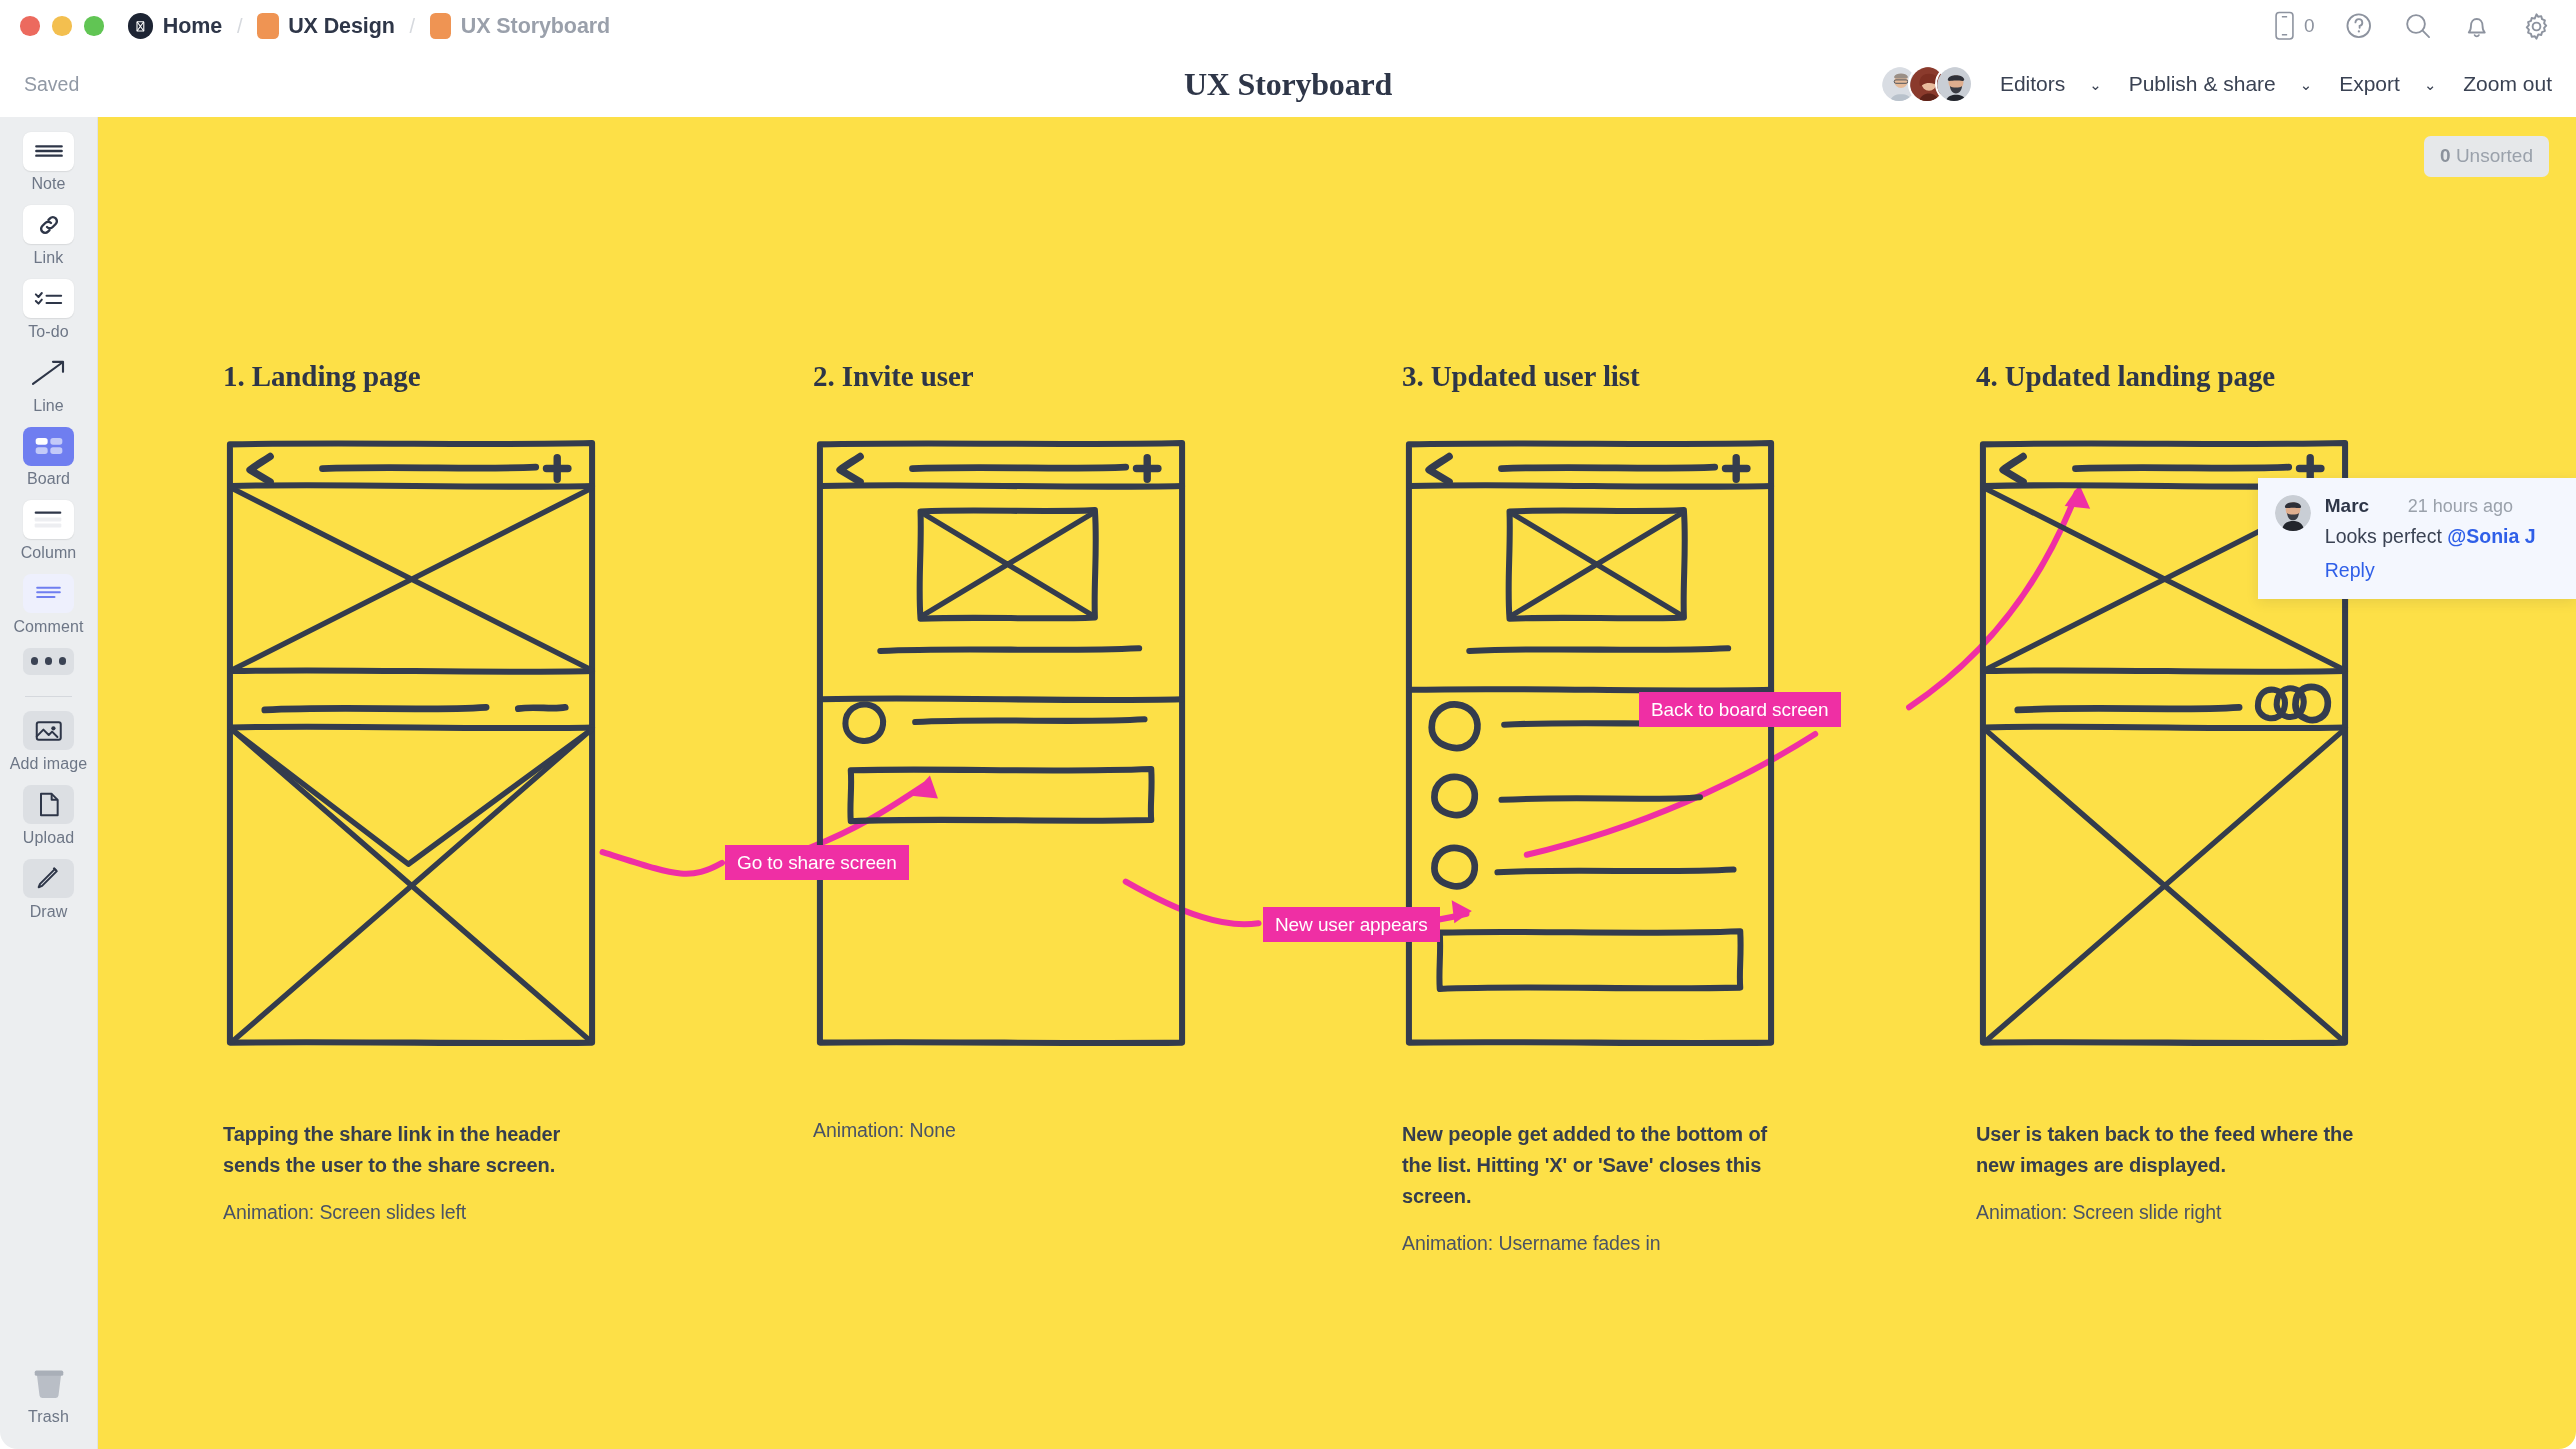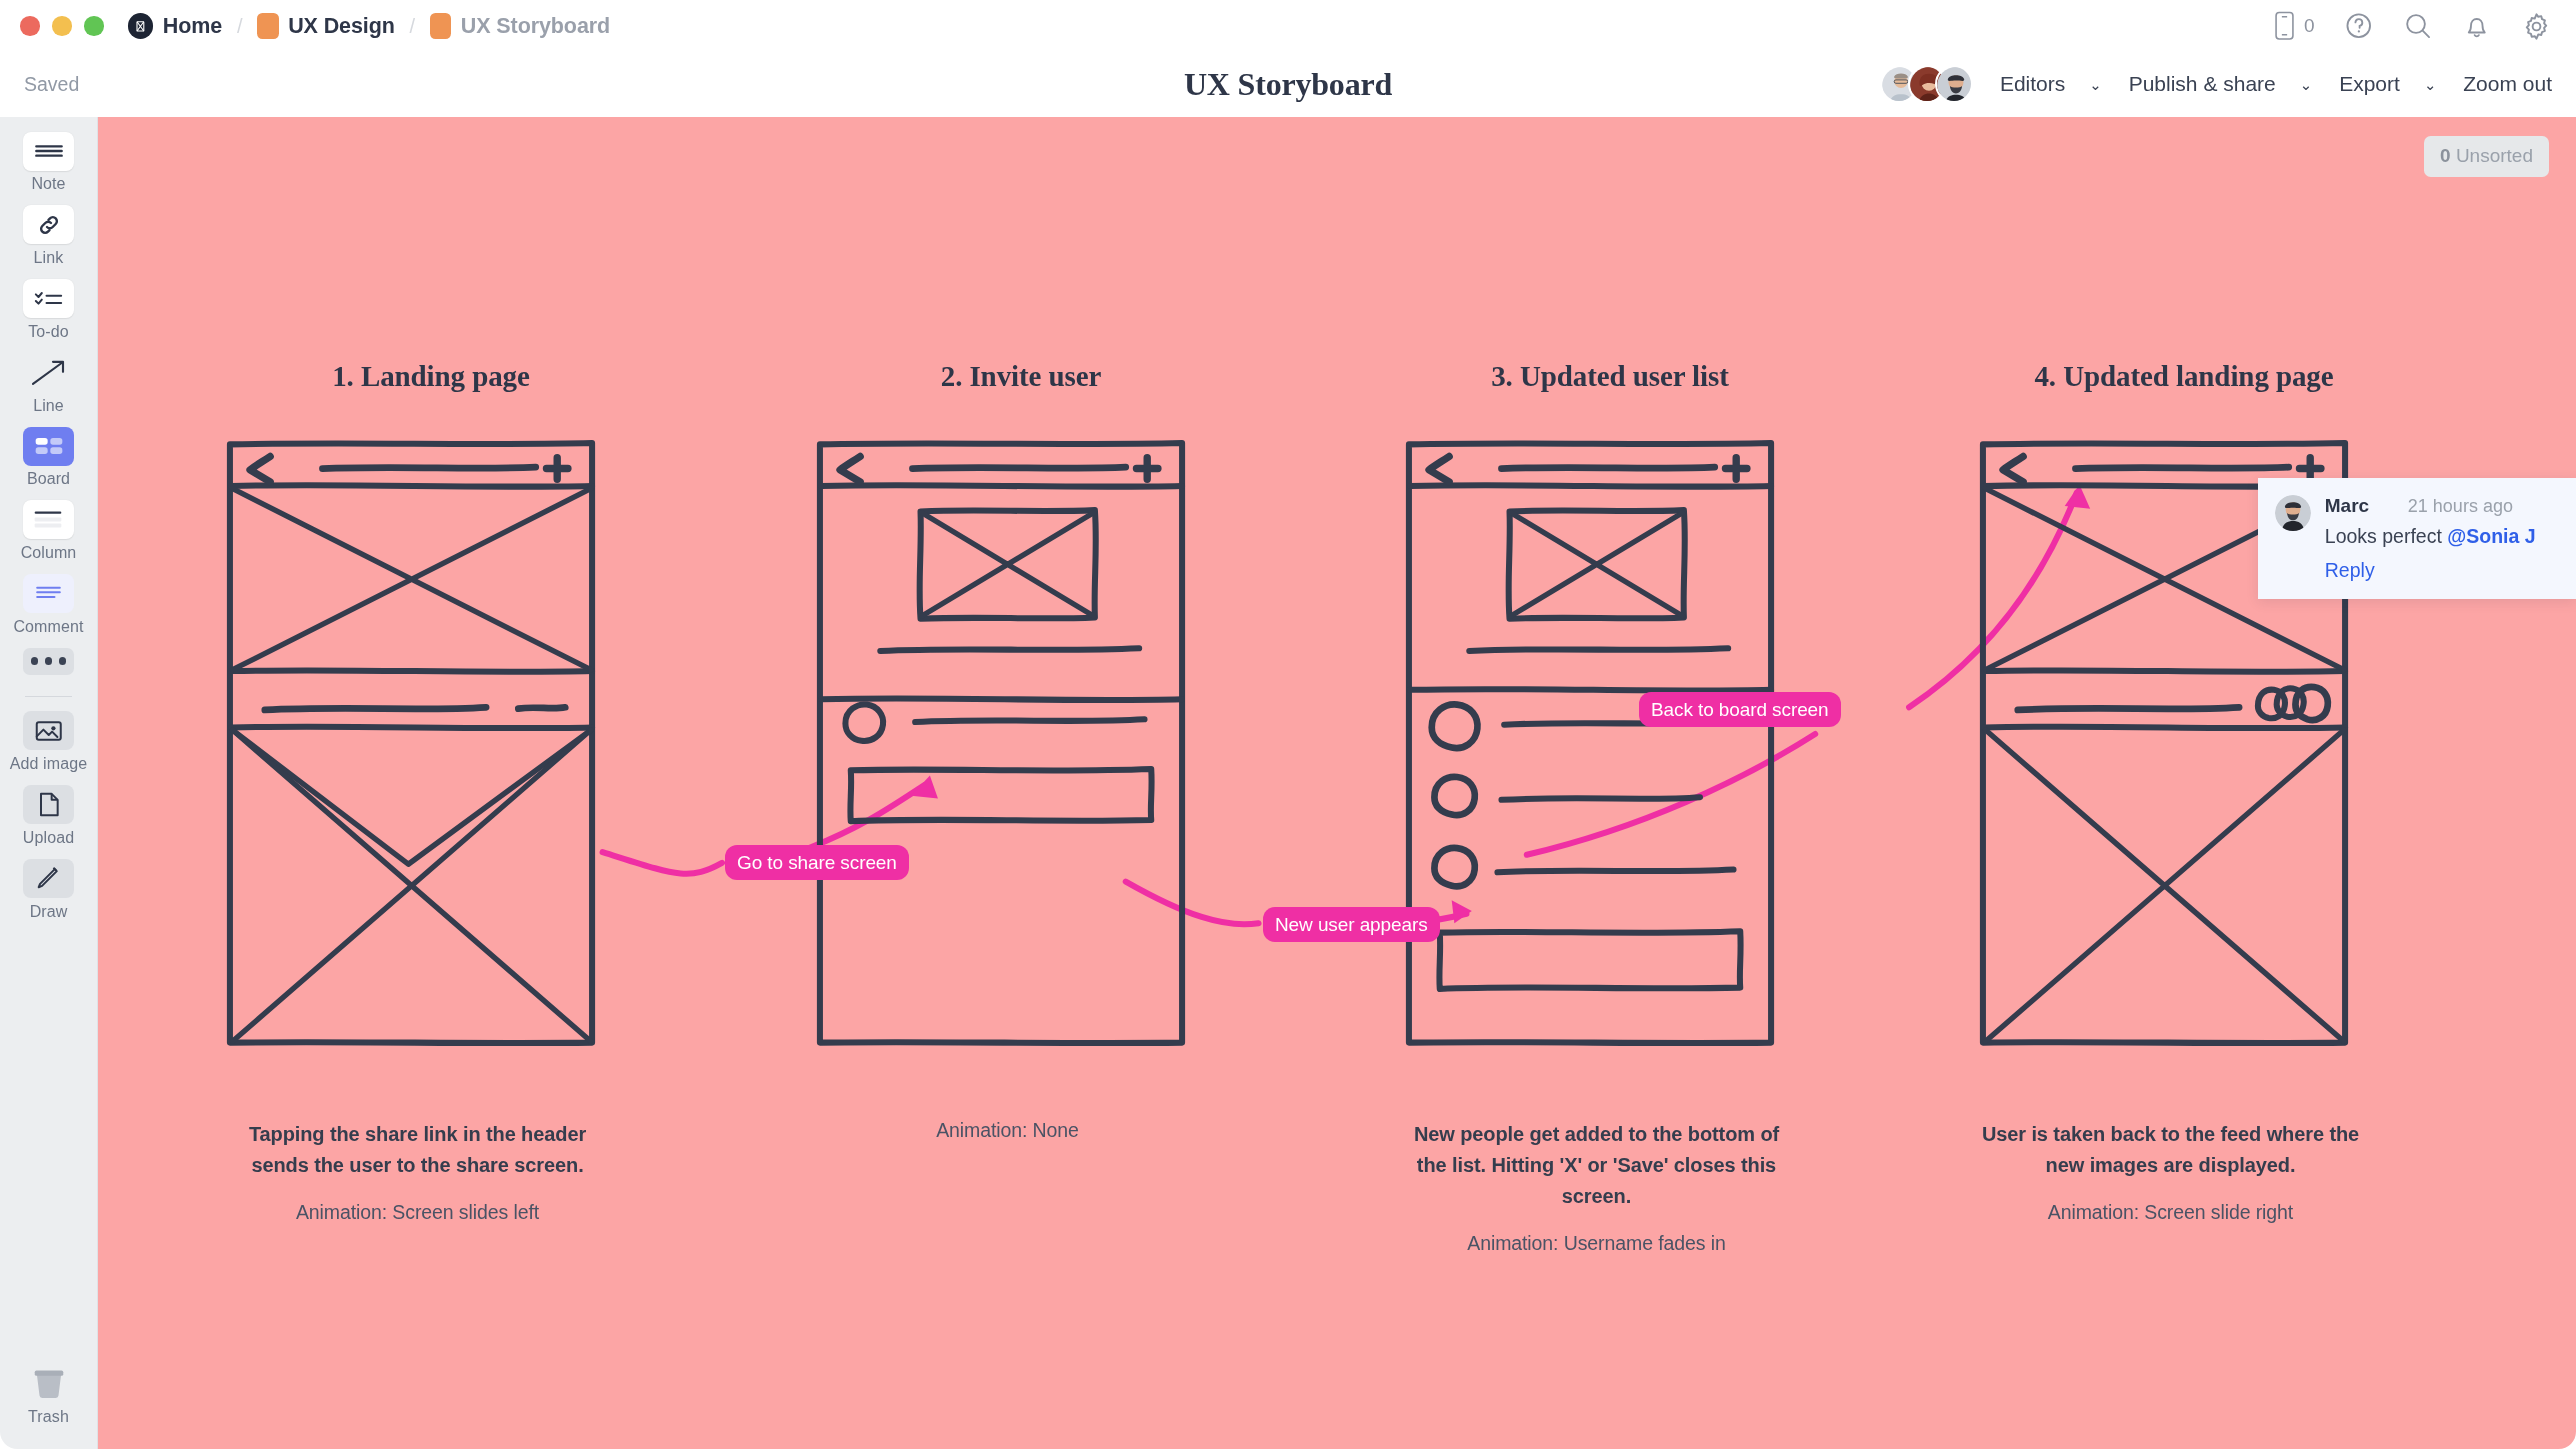--- a/index.html
+++ b/index.html
@@ -104,22 +104,21 @@
     display:flex; align-items:center; justify-content:center; gap: 6.7px;
   }
   .side-dots i { width: 7.4px; height: 7.4px; border-radius: 50%; background: #3b4354; display:block;}
   .side-divider { width: 47px; height: 0.7px; background: #d5d8dd; margin: 9.4px 0 14.8px; }
   .side-spacer { flex: 1; }
 
   
   .canvas {
     position: absolute; left: 98px; top: 117px;
     width: 2478px; height: 1332px;
-    background: #fca5a5;
-    text-align: center;
+    background: #fde047;
   }
   .unsorted {
     position: absolute; right: 27px; top: 19px;
     background: #e6e8ea; border-radius: 6.7px;
     padding: 9.4px 16px; font-size: 19px; color: #9aa1ab;
   }
   .unsorted b { color: #8b929c; font-weight: 700; }
 
   .cards { position: absolute; left: 0; top: 0; width: 100%; height: 100%; }
   .card { position: absolute; top: 221px; width: 416px; }
@@ -135,21 +134,21 @@
   .card-desc {
     font-size: 20px; font-weight: 700; color: #353d4d; line-height: 1.55;
     letter-spacing: -0.1px;
   }
   .card-anim { font-size: 19.5px; color: #4a5365; margin-top: 20px; letter-spacing: -0.1px; }
 
   
   .connectors { position: absolute; left: 0; top: 0; width: 2478px; height: 1332px; pointer-events: none; }
   .conn-label {
     position: absolute; background: #ef2fa4; color: #fff;
-    border-radius: 12px; padding: 6.7px 12px;
+    border-radius: 0; padding: 6.7px 12px;
     font-size: 19px; white-space: nowrap; letter-spacing: -0.1px;
   }
 
   
   .comment {
     position: absolute; left: 2258px; top: 478px;
     width: 318px; background: #f4f7fe;
     box-shadow: 0 2.7px 12px rgba(30,40,70,.10);
     padding: 17.4px 20px 17.4px 17.4px;
     display: flex; gap: 13.4px;

